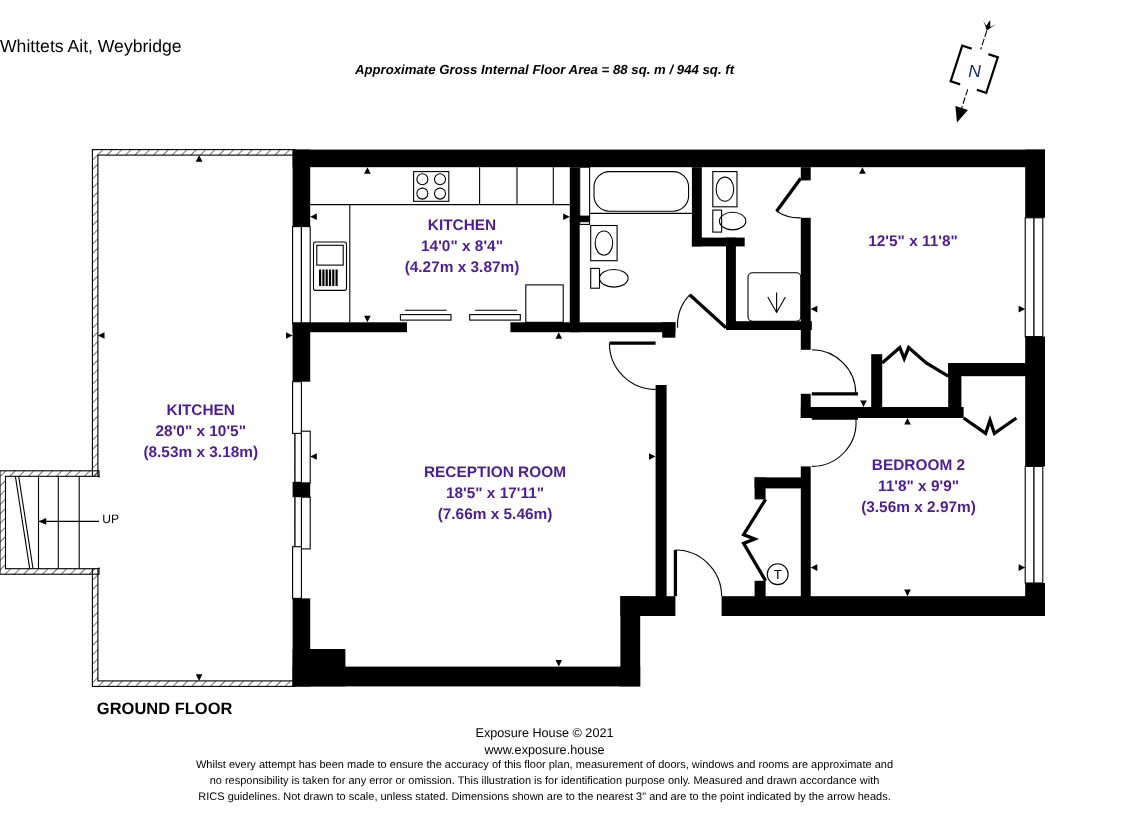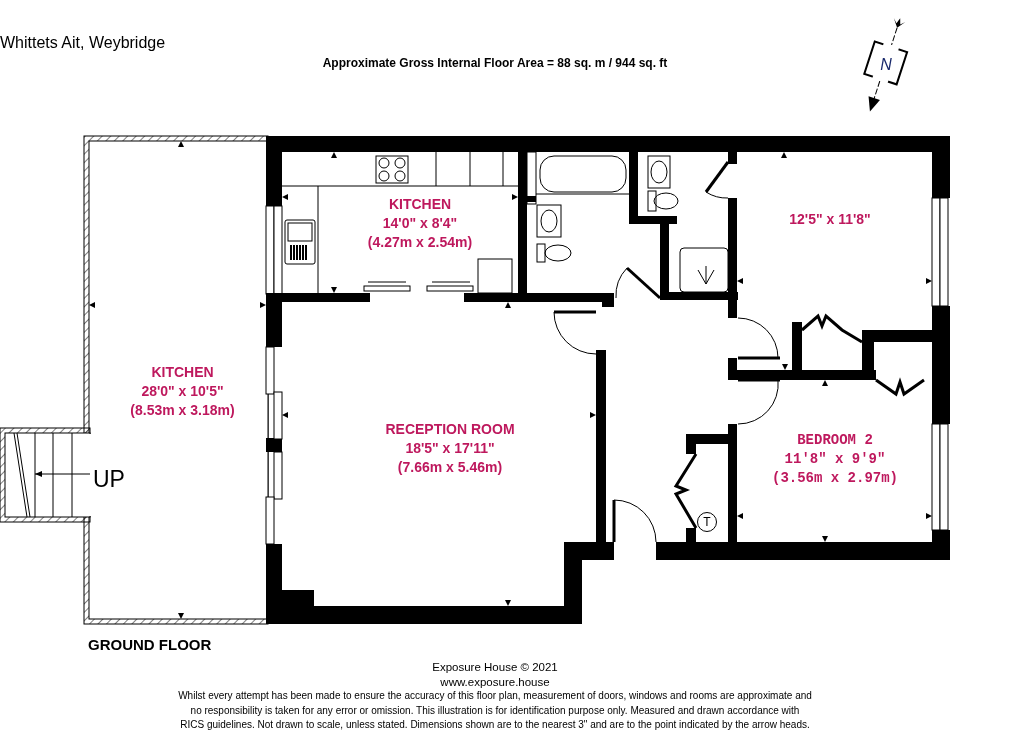--- a/index.html
+++ b/index.html
@@ -1,23 +1,23 @@
 <!DOCTYPE html>
 <html><head>
 <meta charset="utf-8">
 <style>
   html, body { margin:0; padding:0; background:#ffffff; }
   body { width:1036px; height:753px; position:relative; overflow:hidden; font-family:"Liberation Sans", sans-serif; color:#000; }
   .hdr-title { position:absolute; left:0; width:990px; top:34px; text-align:left; font-size:16px; font-weight:normal; }
-  .hdr-sub { position:absolute; left:0; width:990px; top:56px; text-align:center; font-size:12px; font-weight:bold; }
+  .hdr-sub { position:absolute; left:0; width:990px; top:56px; text-align:center; font-size:12px; font-weight:bold;font-style:italic; }
   svg.plan { position:absolute; left:0; top:0; }
-  .room-label { position:absolute; text-align:center; font-weight:bold; font-size:14px; line-height:19px; color:#be185d; }
+  .room-label { position:absolute; text-align:center; font-weight:bold; font-size:14px; line-height:19px; color:#4c1d95; }
   .room-label .dim { font-size:14px; }
   .floor-label { position:absolute; left:88px; top:636px; font-size:15px; font-weight:bold; }
-  .up-label { position:absolute; left:93px; top:466px; font-size:23px; }
+  .up-label { position:absolute; left:93px; top:466px; font-size:11px; }
   .t-label { position:absolute; left:697px; top:512px; width:18px; height:18px; border:1px solid #000; border-radius:50%; font-size:12px; text-align:center; line-height:18px; }
   .footer { position:absolute; left:0; width:990px; top:660px; text-align:center; font-size:11.5px; line-height:14.5px; }
   .footer .disc { font-size:10px; }
 </style>
 </head>
 <body>
 
 <div class="hdr-title">Whittets Ait, Weybridge</div>
 <div class="hdr-sub">Approximate Gross Internal Floor Area = 88 sq. m / 944 sq. ft</div>
 
@@ -198,40 +198,40 @@
     <polygon points="825,380 828,386 822,386"></polygon>
     <polygon points="825,542 828,536 822,536"></polygon>
     <polygon points="737,516 743,513 743,519"></polygon>
     <polygon points="932,516 926,513 926,519"></polygon>
   </g>
 </svg>
 
 <div class="room-label" style="left:330px; top:195px; width:180px;">
   <div>KITCHEN</div>
   <div class="dim">14'0" x 8'4"</div>
-  <div class="dim">(4.27m x 2.54m)</div>
+  <div class="dim">(4.27m x 3.87m)</div>
 </div>
 
 <div class="room-label" style="left:735px; top:210px; width:190px;">
   <div class="dim">12'5" x 11'8"</div>
 </div>
 
 <div class="room-label" style="left:100px; top:363px; width:165px;">
   <div>KITCHEN</div>
   <div class="dim">28'0" x 10'5"</div>
   <div class="dim">(8.53m x 3.18m)</div>
 </div>
 
 <div class="room-label" style="left:340px; top:404px; width:220px;margin-top:16px;">
   <div>RECEPTION ROOM</div>
   <div class="dim">18'5" x 17'11"</div>
   <div class="dim">(7.66m x 5.46m)</div>
 </div>
 
-<div class="room-label" style="left:755px; top:431px; width:160px;font-family:Liberation Mono, monospace;">
+<div class="room-label" style="left:755px; top:413px; width:160px;">
   <div>BEDROOM 2</div>
   <div class="dim">11'8" x 9'9"</div>
   <div class="dim">(3.56m x 2.97m)</div>
 </div>
 
 <div class="up-label">UP</div>
 <div class="t-label">T</div>
 <div class="floor-label">GROUND FLOOR</div>
 
 <div class="footer">

